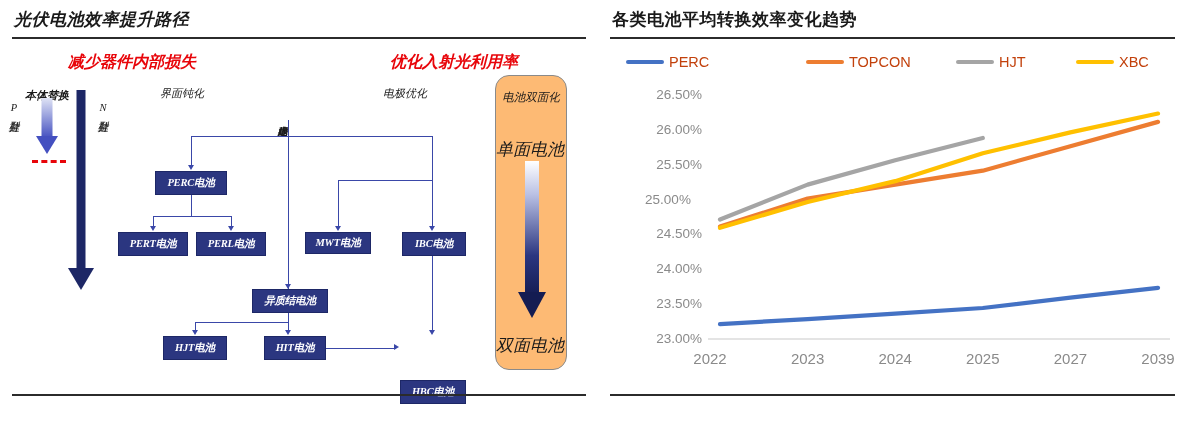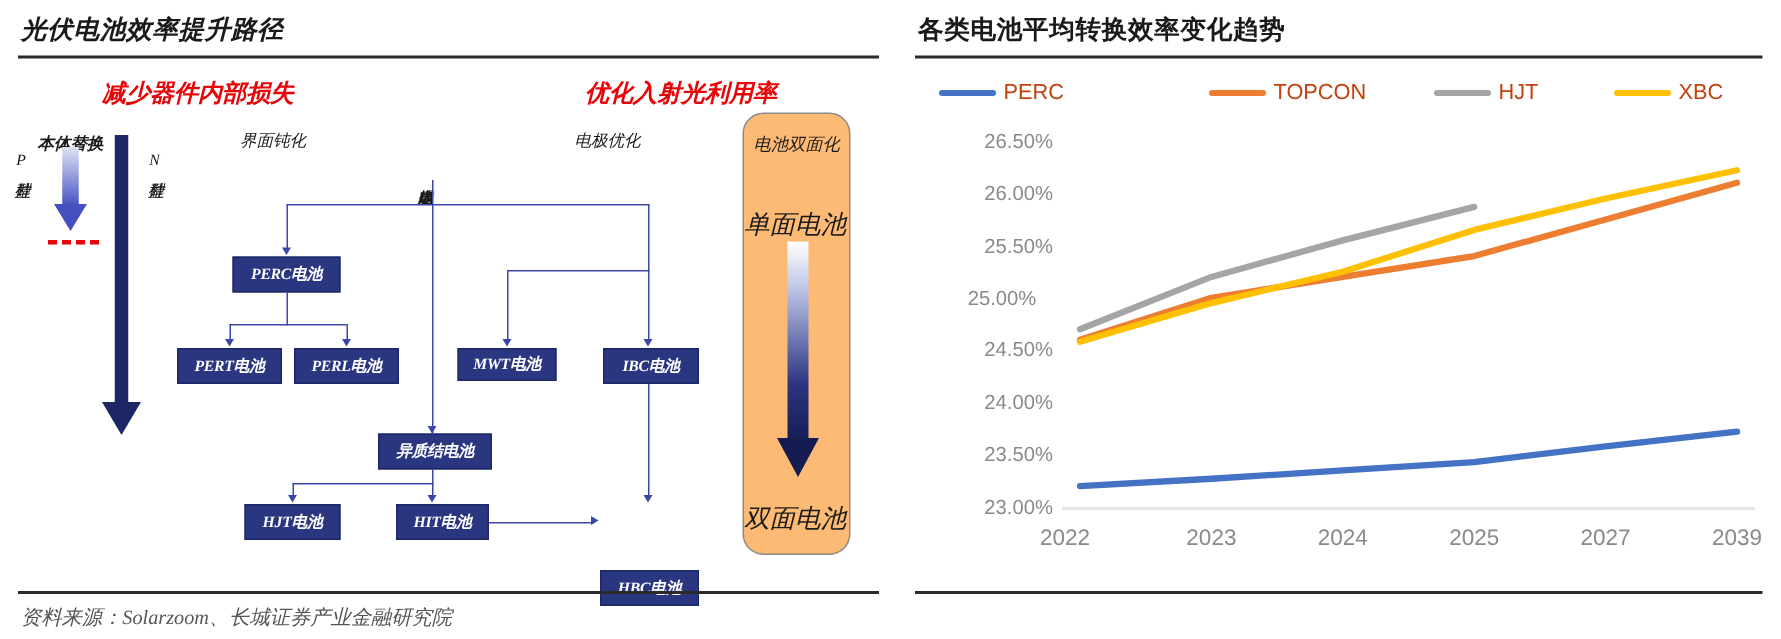--- a/index.html
+++ b/index.html
@@ -235,21 +235,20 @@
         <div class="bigarrow" style="left:22px; top:85px; width:28px; height:160px;">
           <div class="shaft" style="top:0; width:14px; height:135px; background:linear-gradient(#ffffff,#b9c0e4 25%,#2b3680 70%,#141c52);"></div>
           <div class="head" style="top:131px; border-left:14px solid transparent; border-right:14px solid transparent; border-top:26px solid #141c52;"></div>
         </div>
         <div class="rb-sub" style="top:258px;">双面电池</div>
       </div>
 
     </div>
 
     <div class="footer-rule"></div>
-    <div class="footer-src">资料来源：Solarzoom、长城证券产业金融研究院</div>
   </div>
 
   <div class="panel panel-right">
     <div class="panel-title">各类电池平均转换效率变化趋势</div>
     <div class="title-rule"></div>
 
     <div class="chart-area">
 
       <div class="legend">
         <div class="legend-item" style="width:180px;">

